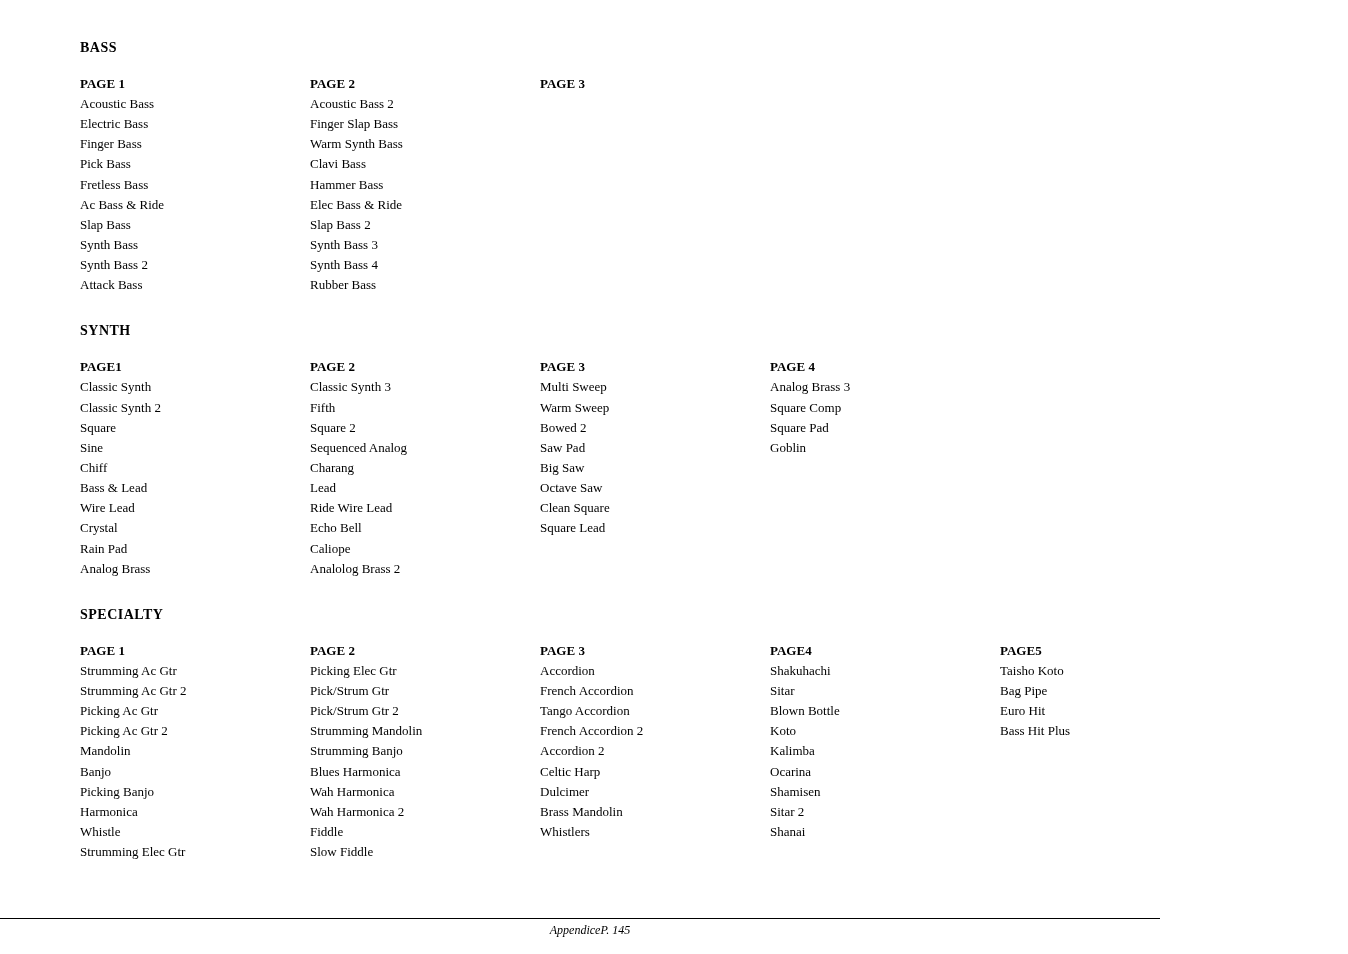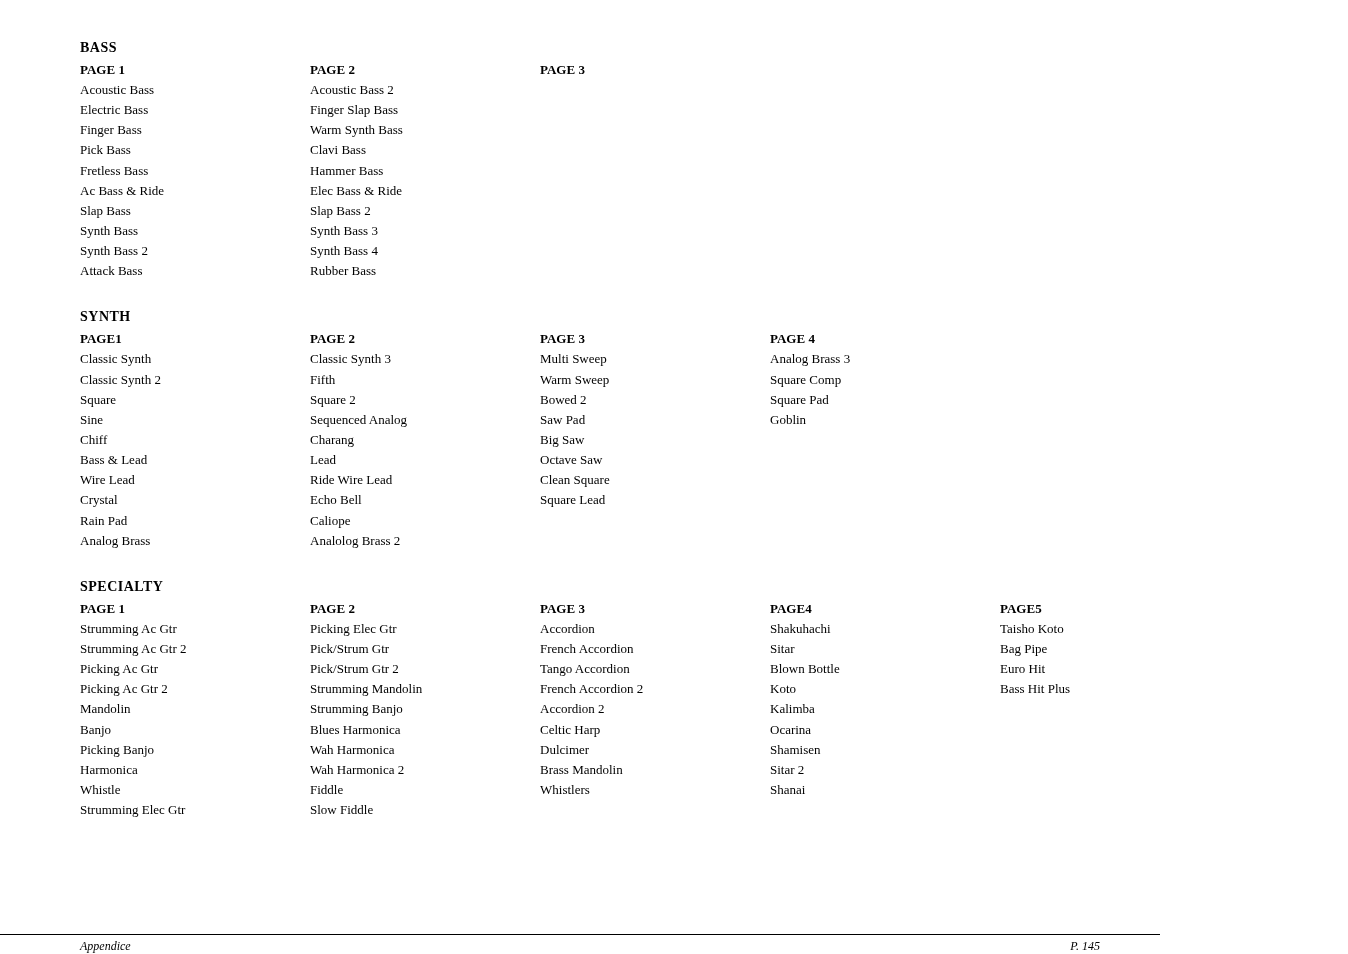--- a/index.html
+++ b/index.html
@@ -29,42 +29,42 @@
 
     .page-col {
       min-width: 220px;
       margin-right: 10px;
     }
 
     .page-label {
       font-weight: bold;
       font-size: 13px;
       margin-bottom: 2px;
-      margin-top: 2px;
+      margin-top: 16px;
     }
 
     .item-list {
       list-style: none;
       line-height: 1.55;
     }
 
     .item-list li {
       font-size: 13px;
     }
 
     .footer {
       position: fixed;
       bottom: 0;
       left: 0;
       right: 0;
       width: 1160px;
       border-top: 1px solid #000;
       display: flex;
-      justify-content: space-between;
-      padding: 4px 60px 0 80px;
+      justify-content: center;
+      padding: 4px 60px 16px 80px;
       font-style: italic;
       font-size: 12px;
       background: #fff;
     }
   </style>
 </head>
 <body>
 
 <div id="content">
     <div class="section">

